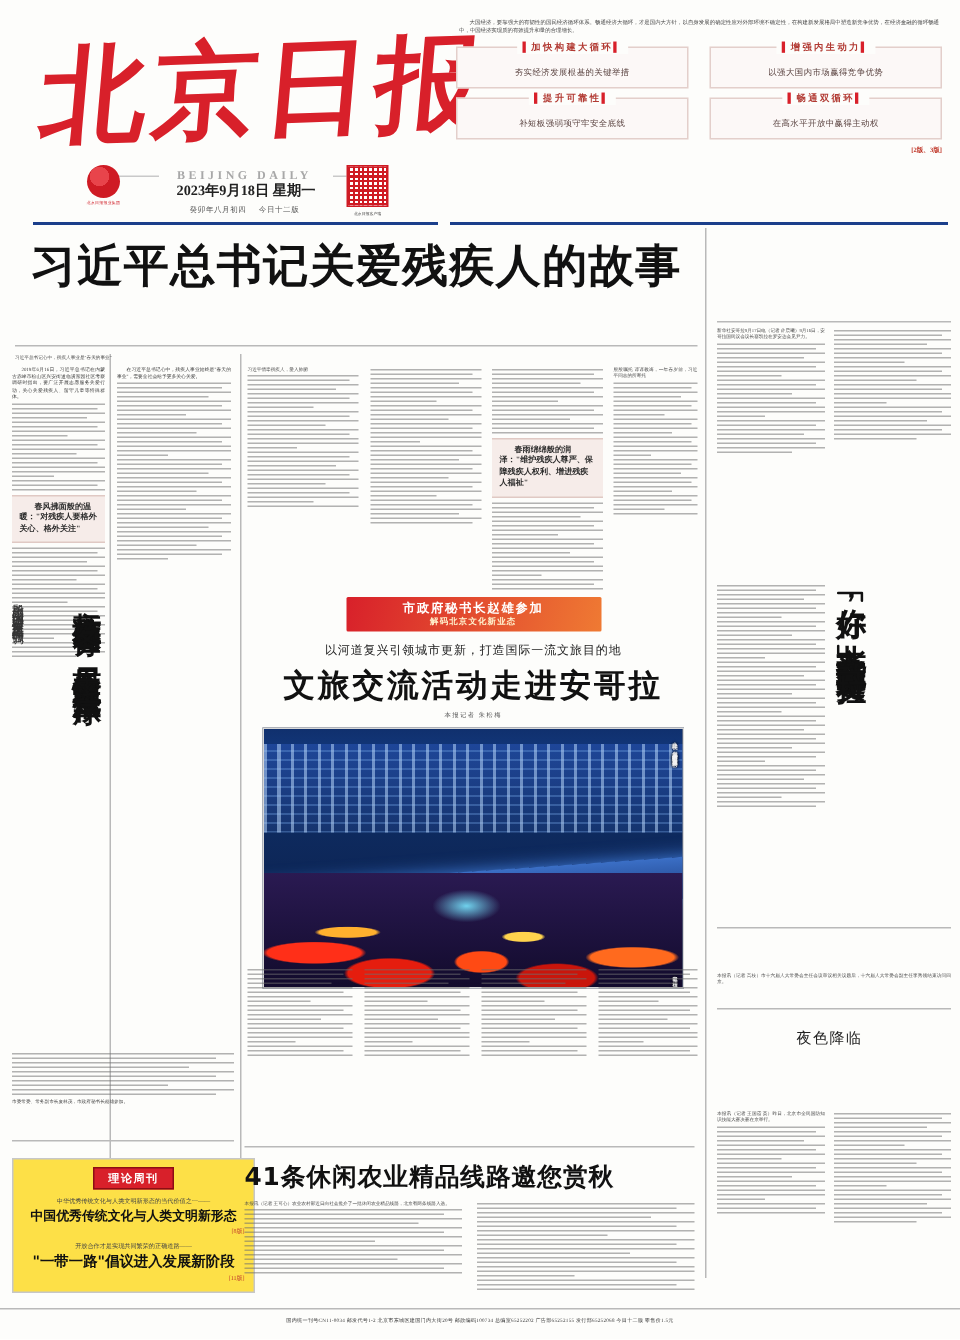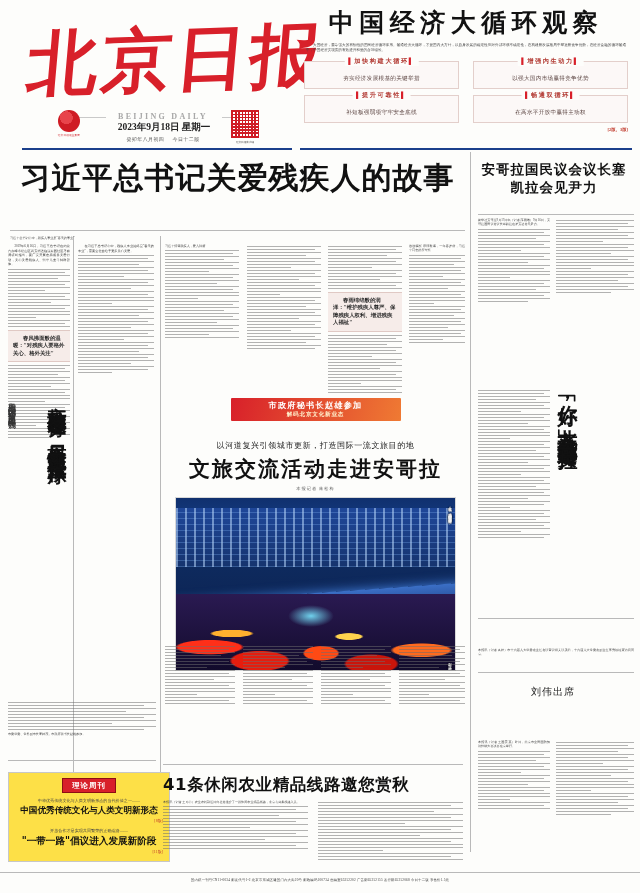--- a/index.html
+++ b/index.html
@@ -80,21 +80,21 @@
 
   
   .feature{position:absolute;left:163px;top:246px;width:305px;}
   .feat-banner{width:170px;margin:0 auto;height:23px;position:relative;
      background:linear-gradient(105deg,#d8202a 0%,#e2492f 45%,#ef7a33 100%);
      border-radius:1px;overflow:hidden;}
   .feat-banner .b1{position:absolute;top:2px;left:0;right:0;text-align:center;
      font-size:8.2px;font-weight:700;color:#fff;letter-spacing:1.2px;}
   .feat-banner .b2{position:absolute;top:13px;left:0;right:0;text-align:center;
      font-size:5.6px;font-weight:700;color:#fff3cf;letter-spacing:.8px;}
-  .feat-kicker{text-align:center;font-size:8px;color:#222;margin-top:19px;letter-spacing:.6px;}
+  .feat-kicker{text-align:center;font-size:8px;color:#222;margin-top:7px;letter-spacing:.6px;}
   .feat-head{text-align:center;font-family:"DejaVu Sans","Liberation Sans",sans-serif;
      font-weight:700;font-size:21px;letter-spacing:2px;color:#111;margin-top:4px;}
   .feat-byline{text-align:center;font-size:4.2px;color:#555;margin-top:3px;letter-spacing:1px;}
   .photo{position:relative;width:279px;height:172px;margin:6px auto 0 auto;
      border:1px solid #d8d8d8;overflow:hidden;background:#0b1a3a;}
   .photo .sky{position:absolute;inset:0;
      background:linear-gradient(180deg,#10306e 0%,#143e86 18%,#0e2a5e 40%,#0a1c44 100%);}
   .photo .city{position:absolute;left:0;right:0;top:6%;height:34%;
      background:
       repeating-linear-gradient(90deg,rgba(190,220,255,.55) 0 2px,transparent 2px 9px),
@@ -194,21 +194,20 @@
       <div class="cap">北京日报报业集团</div>
     </div>
     <div class="mast-qr">
       <div class="qrbox"></div>
       <div class="cap">北京日报客户端</div>
     </div>
     <div class="mast-botrule"></div>
   </div>
 
   <div class="topbanner">
-    <div class="tb-title">中国经济大循环观察</div>
     <div class="tb-lead">大国经济，要靠强大的有韧性的国民经济循环体系。畅通经济大循环，才是国内大方针，以自身发展的确定性应对外部环境不确定性，在构建新发展格局中塑造新竞争优势，在经济金融的循环畅通中，中国经济实现质的有效提升和量的合理增长。</div>
     <div class="tb-grid">
       <div class="tb-card">
         <div class="hd"><s>▌</s><span>加快构建大循环</span><s>▌</s></div>
         <div class="tx">夯实经济发展根基的关键举措</div>
       </div>
       <div class="tb-card">
         <div class="hd"><s>▌</s><span>增强内生动力</span><s>▌</s></div>
         <div class="tx">以强大国内市场赢得竞争优势</div>
       </div>
@@ -684,21 +683,20 @@
           <i class="s92"></i>
           <i class="s100"></i>
         <i class="s100"></i>
           <i class="s45"></i>
           <i class="s100"></i>
           <i class="s92"></i>
           <i class="s100"></i>
       </div>
     </div>
 
-    <div class="rhead1">安哥拉国民议会议长塞凯拉会见尹力</div>
     <div class="col" style="left:478px;top:66px;width:72px;">
       <div class="tiny">新华社安哥拉9月17日电（记者 薛晨曦）9月16日，安哥拉国民议会议长塞凯拉在罗安达会见尹力。</div>
       <div class="body-lines">
         <i class="s100"></i>
           <i class="s92"></i>
           <i class="s100"></i>
           <i class="s80"></i>
           <i class="s100"></i>
         <i class="s92"></i>
           <i class="s100"></i>
@@ -808,21 +806,21 @@
           <i class="s100"></i>
           <i class="s92"></i>
       </div>
     </div>
 
     <div class="col" style="left:478px;top:496px;width:156px;">
       <div class="tiny">本报讯（记者 高枝）市十六届人大常委会主任会议审议相关议题后，十六届人大常委会副主任李秀领结束访问回京。</div>
     </div>
 
     <div class="rhead3">
-      <div class="s">刘伟出席</div>
+      <div class="s">夜色降临</div>
     </div>
     <div class="col" style="left:478px;top:588px;width:72px;">
       <div class="tiny">本报讯（记者 王国霞 英）昨日，北京市全民国防知识技能大赛决赛在京举行。</div>
       <div class="body-lines">
         <i class="s100"></i>
           <i class="s92"></i>
           <i class="s100"></i>
           <i class="s80"></i>
           <i class="s100"></i>
         <i class="s92"></i>

